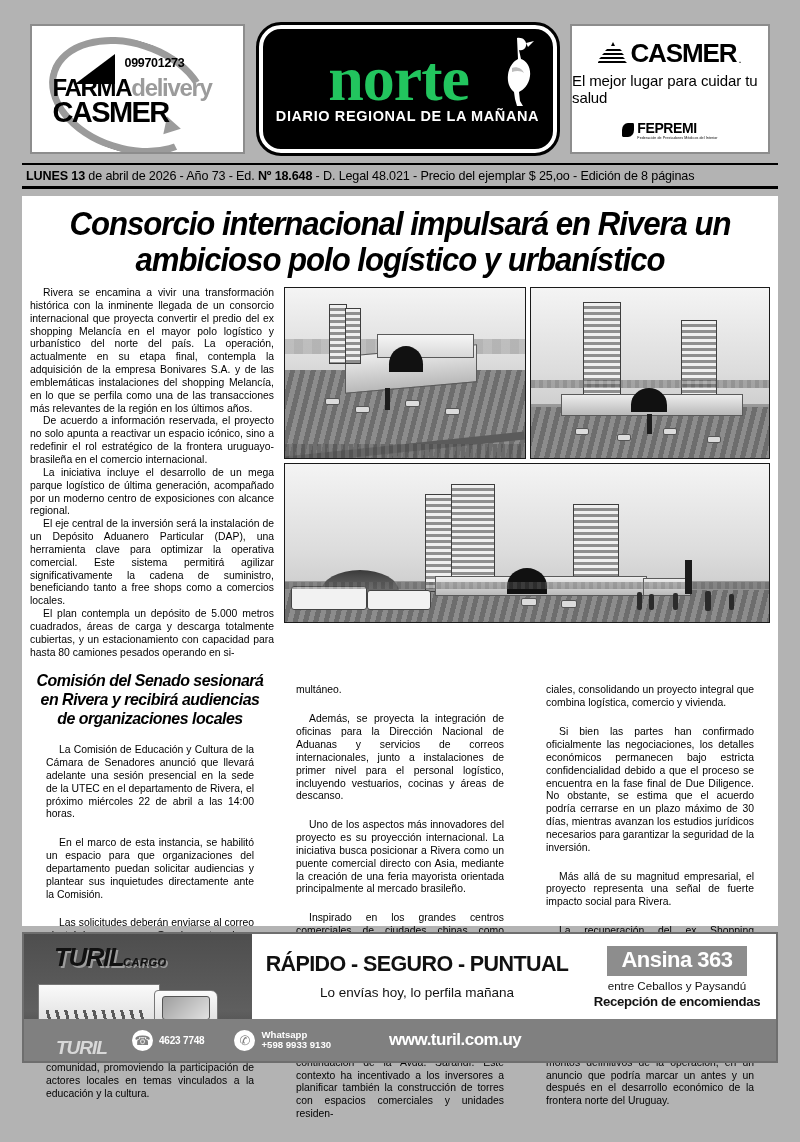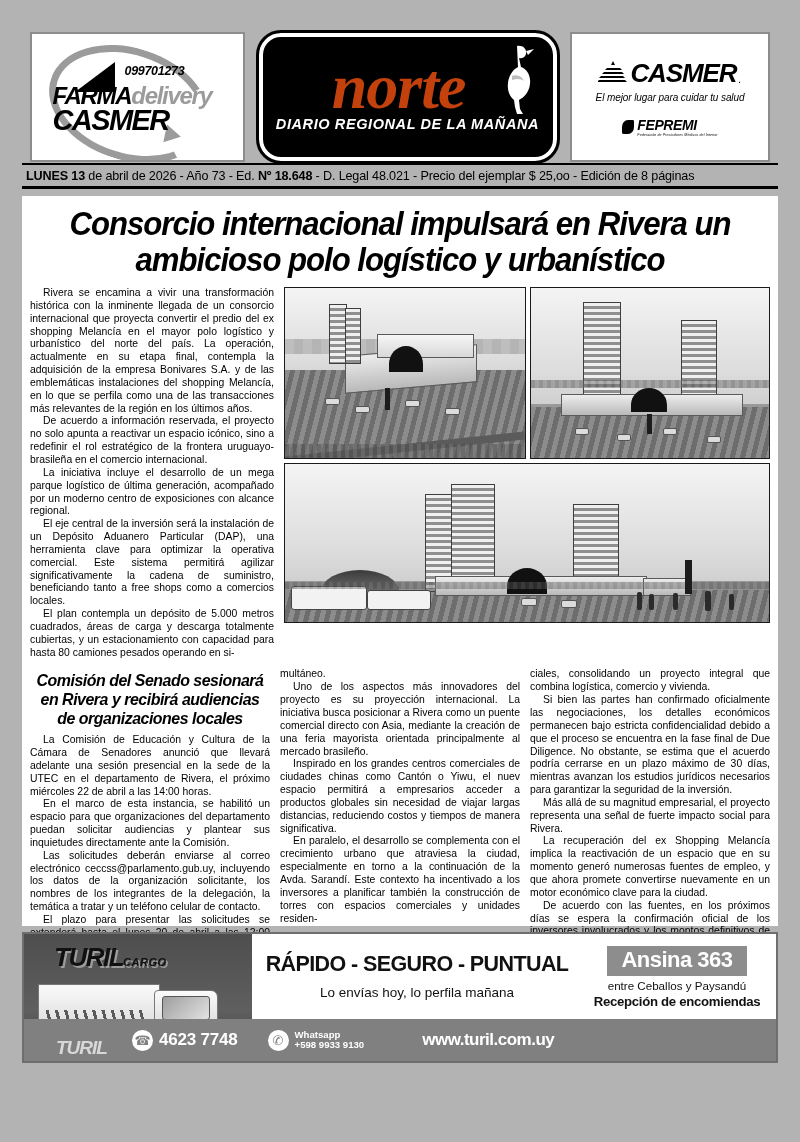--- a/index.html
+++ b/index.html
@@ -13,27 +13,26 @@
     background: #b3b3b3;
     font-family: "Liberation Sans", sans-serif;
     overflow: hidden;
     position: relative;
   }
 
   
   .masthead {
     position: absolute;
     left: 30px;
-    top: 32px;
+    top: 24px;
     width: 740px;
     height: 130px;
     display: flex;
     gap: 8px;
     align-items: stretch;
-    font-style: italic;
   }
   .mh-box {
     background: #ffffff;
     border: 2px solid #8d8d8d;
     box-sizing: border-box;
     position: relative;
     overflow: hidden;
   }
   .mh-left  { width: 215px; }
   .mh-center{ flex: 1; background: transparent; border: none; display:flex; align-items:center; justify-content:center;}
@@ -98,21 +97,21 @@
     position: relative;
     border: 4px solid #fff;
     outline: 3px solid #000;
     display: flex; flex-direction: column;
     align-items: center; justify-content: center;
   }
   .norte-word {
     font-family: "Liberation Serif", serif;
     font-size: 64px;
     font-weight: bold;
-    color: #c2410c;
+    color: #22c55e;
     line-height: 0.84;
     letter-spacing: -1px;
     margin-left: -18px;
     margin-top: -2px;
   }
   .norte-sub {
     color: #fff;
     font-size: 14.5px;
     font-weight: bold;
     letter-spacing: 0.6px;
@@ -130,21 +129,21 @@
     display: flex; flex-direction: column;
     align-items: center; justify-content: center;
     gap: 2px;
   }
   .casmer-row { display: flex; align-items: center; gap: 2px; }
   .casmer-mark { width: 30px; height: 26px; }
   .casmer-name {
     font-size: 26px; font-weight: bold; letter-spacing: -1.1px; color: #000;
   }
   .casmer-dot { font-size: 11px; color:#000; align-self: flex-end; margin-bottom:4px;}
-  .casmer-tag { font-size: 10px; color: #000; margin-top: 1px; letter-spacing: -0.1px;}
+  .casmer-tag { font-size: 15px; color: #000; margin-top: 1px; letter-spacing: -0.1px;}
   .fepremi-row { display:flex; align-items:center; gap:3px; margin-top: 12px;}
   .fepremi-mark { width:12px; height:14px; background:#000; border-radius: 50% 10% 50% 10%; }
   .fepremi-name { font-size: 14px; font-weight: bold; letter-spacing:-0.4px; color:#000;}
   .fepremi-sub { font-size: 3.6px; color:#000; text-align:center; letter-spacing: 0.1px;}
 
   
   .dateline-wrap {
     position: absolute;
     left: 22px; top: 163px; width: 756px;
   }
@@ -243,21 +242,21 @@
     gap: 10px;
     margin-top: 9px;
   }
   .col {
     width: 246px;
     font-size: 10.4px;
     line-height: 1.235;
     text-align: justify;
     color: #000;
   }
-  .col p { margin: 0; text-indent: 13px; }
+  .col p { margin: 16px; text-indent: 13px; }
   .subhead {
     font-weight: bold;
     font-style: italic;
     font-size: 16.6px;
     line-height: 1.12;
     text-align: center;
     letter-spacing: -0.5px;
     margin: 4px 0 6px 0;
     color: #000;
     transform: scaleX(0.96);
@@ -335,21 +334,21 @@
 
   .ad-bottom {
     position:absolute; left:0; right:0; bottom:0; height:42px;
     background:#808080;
     display:flex; align-items:center; padding-left:108px; gap:30px;
     box-sizing:border-box;
   }
   .contact { display:flex; align-items:center; gap:6px; color:#fff; }
   .cicon { width:21px; height:21px; border-radius:50%; background:#fff; color:#808080;
      display:flex; align-items:center; justify-content:center; font-size:13px; }
-  .cnum { font-size:17px; font-weight:bold; letter-spacing:-0.2px; }
+  .cnum { font-size:10px; font-weight:bold; letter-spacing:-0.2px; }
   .wlabel { font-size:9.6px; font-weight:bold; line-height:1.08; }
   .web { color:#fff; font-size:17px; font-weight:bold; letter-spacing:-0.5px; margin-left:28px;}
   .ad-bottom-logo { position:absolute; left:32px; bottom:2px; color:#e8e8e8;
      font-size:19px; font-weight:bold; font-style:italic; letter-spacing:-1px; opacity:.85;}
 </style>
 </head>
 <body>
 
 <div class="masthead">
 
@@ -495,20 +494,21 @@
     <div class="col">
       <h2 class="subhead">Comisión del Senado sesionará en Rivera y recibirá audiencias de organizaciones locales</h2>
       <p>La Comisión de Educación y Cultura de la Cámara de Senadores anunció que llevará adelante una sesión presencial en la sede de la UTEC en el departamento de Rivera, el próximo miércoles 22 de abril a las 14:00 horas.</p>
       <p>En el marco de esta instancia, se habilitó un espacio para que organizaciones del departamento puedan solicitar audiencias y plantear sus inquietudes directamente ante la Comisión.</p>
       <p>Las solicitudes deberán enviarse al correo electrónico ceccss@parlamento.gub.uy, incluyendo los datos de la organización solicitante, los nombres de los integrantes de la delegación, la temática a tratar y un teléfono celular de contacto.</p>
       <p>El plazo para presentar las solicitudes se extenderá hasta el lunes 20 de abril a las 12:00 horas. Esta iniciativa busca fortalecer el vínculo entre el Parlamento y la comunidad, promoviendo la participación de actores locales en temas vinculados a la educación y la cultura.</p>
     </div>
 
     <div class="col">
       <p style="text-indent:0">multáneo.</p>
+      <p>Además, se proyecta la integración de oficinas para la Dirección Nacional de Aduanas y servicios de correos internacionales, junto a instalaciones de primer nivel para el personal logístico, incluyendo vestuarios, cocinas y áreas de descanso.</p>
       <p>Uno de los aspectos más innovadores del proyecto es su proyección internacional. La iniciativa busca posicionar a Rivera como un puente comercial directo con Asia, mediante la creación de una feria mayorista orientada principalmente al mercado brasileño.</p>
       <p>Inspirado en los grandes centros comerciales de ciudades chinas como Cantón o Yiwu, el nuev espacio permitirá a empresarios acceder a productos globales sin necesidad de viajar largas distancias, reduciendo costos y tiempos de manera significativa.</p>
       <p>En paralelo, el desarrollo se complementa con el crecimiento urbano que atraviesa la ciudad, especialmente en torno a la continuación de la Avda. Sarandí. Este contexto ha incentivado a los inversores a planificar también la construcción de torres con espacios comerciales y unidades residen-</p>
     </div>
 
     <div class="col">
       <p style="text-indent:0">ciales, consolidando un proyecto integral que combina logística, comercio y vivienda.</p>
       <p>Si bien las partes han confirmado oficialmente las negociaciones, los detalles económicos permanecen bajo estricta confidencialidad debido a que el proceso se encuentra en la fase final de Due Diligence. No obstante, se estima que el acuerdo podría cerrarse en un plazo máximo de 30 días, mientras avanzan los estudios jurídicos necesarios para garantizar la seguridad de la inversión.</p>
       <p>Más allá de su magnitud empresarial, el proyecto representa una señal de fuerte impacto social para Rivera.</p>
       <p>La recuperación del ex Shopping Melancía implica la reactivación de un espacio que en su momento generó numerosas fuentes de empleo, y que ahora promete convertirse nuevamente en un motor económico clave para la ciudad.</p>

